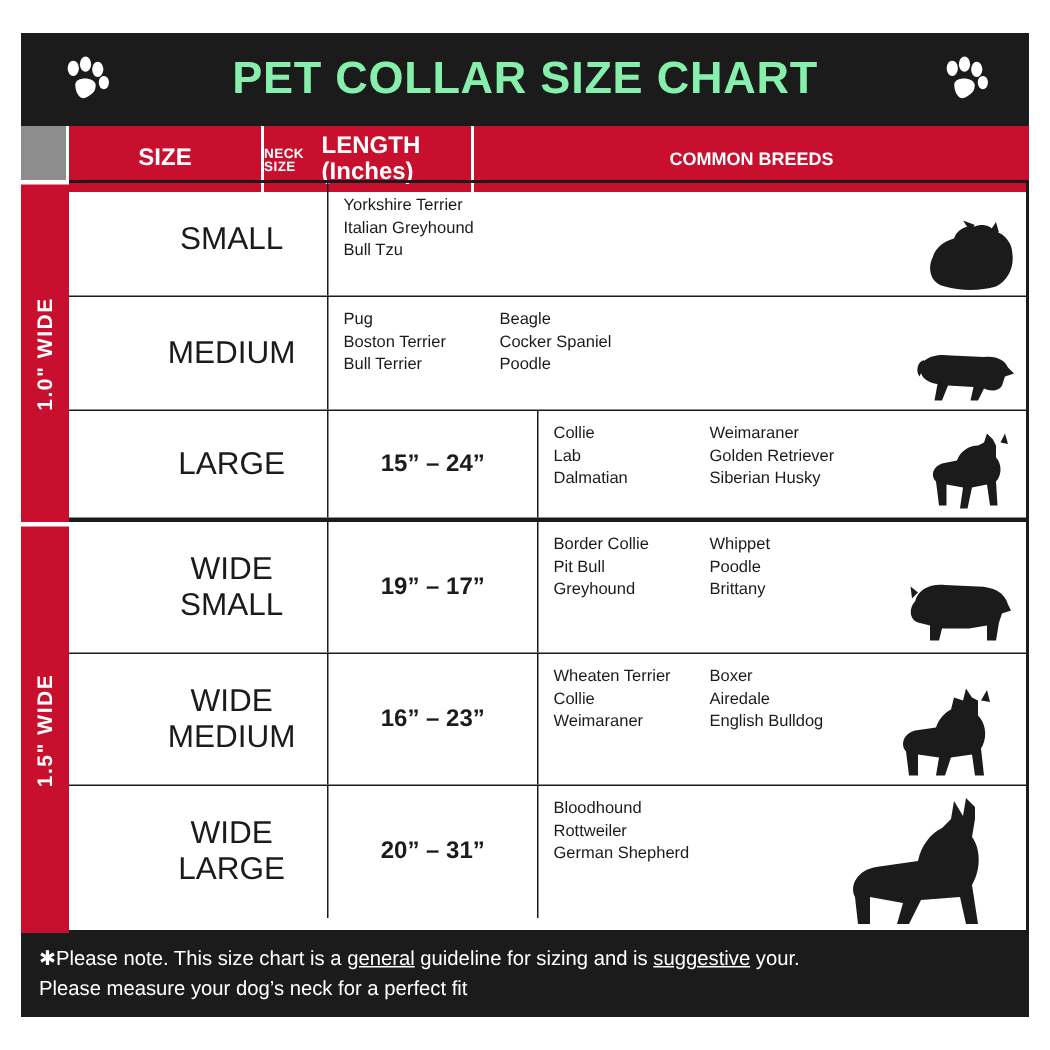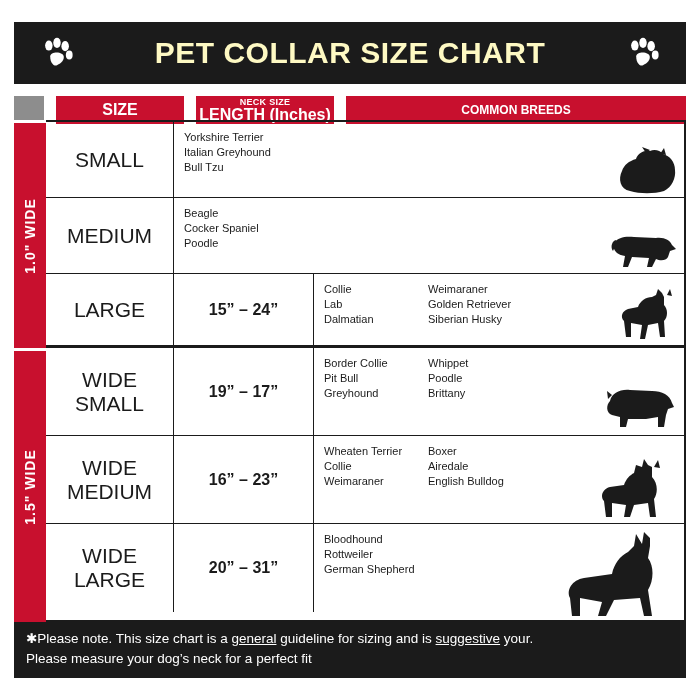--- a/index.html
+++ b/index.html
@@ -26,21 +26,21 @@
     left: 14px;
     top: 22px;
     width: 672px;
     height: 62px;
     background: #1b1b1b;
     display: flex;
     align-items: center;
     justify-content: center;
   }
   .header-title {
-    color: #fef9c3;
+    color: #86efac;
     font-size: 30px;
     font-weight: bold;
     letter-spacing: 0.5px;
     text-align: center;
   }
   .paw {
     position: absolute;
     top: 50%;
     transform: translateY(-50%);
     width: 34px;
@@ -52,44 +52,43 @@
   .table-wrap {
     position: absolute;
     left: 14px;
     top: 84px;
     width: 672px;
     height: 538px;
   }
   .colhead {
     position: absolute;
     left: 0;
-    top: 12px;
+    top: 0;
     width: 672px;
-    height: 28px;
-    display: flex;
-    gap: 10px;
+    height: 44px;
+    display: flex;
   }
   .colhead .cell {
     background: #c8102e;
     color: #ffffff;
     display: flex;
     align-items: center;
     justify-content: center;
     font-weight: bold;
     box-sizing: border-box;
     border-right: 2px solid #ffffff;
   }
   .colhead .corner {
     width: 32px;
     background: #8d8d8d;
   }
   .colhead .c-size { width: 130px; font-size: 16px; }
   .colhead .c-len {
     width: 140px;
-    flex-direction: column;
+    flex-direction: row;
     line-height: 1.05;
     padding-top: 2px;
   }
   .colhead .c-len .small { font-size: 9px; font-weight: bold; letter-spacing: .3px; }
   .colhead .c-len .big { font-size: 16px; }
   .colhead .c-breeds { flex: 1; font-size: 12px; border-right: none; text-align: center; }
 
   .sidebar {
     position: absolute;
     left: 0;
@@ -134,20 +133,21 @@
     width: 128px;
     display: flex;
     align-items: center;
     justify-content: center;
     font-size: 21px;
     box-sizing: border-box;
     border-right: 1px solid #1b1b1b;
     text-align: center;
     line-height: 1.12;
     color: #1b1b1b;
+    margin-left: 45px;
   }
   .row .len {
     width: 140px;
     display: flex;
     align-items: center;
     justify-content: center;
     font-size: 16px;
     font-weight: bold;
     box-sizing: border-box;
     border-right: 1px solid #1b1b1b;
@@ -241,20 +241,23 @@
           <svg class="dog" width="62" height="48" viewBox="0 0 62 48">
             <path fill="#1b1b1b" d="M14 44 C4 42 2 32 6 24 C8 18 13 14 20 12 C22 6 28 3 34 4 C38 2 44 3 47 7 C54 9 59 15 59 23 C60 31 56 40 48 44 C38 47 24 47 14 44 Z"></path>
             <path fill="#1b1b1b" d="M30 6 L26 0 L34 3 Z M44 7 L48 1 L50 8 Z"></path>
           </svg>
         </div>
       </div>
 
       <div class="row" style="height:76px">
         <div class="size">MEDIUM</div>
         <div class="breeds">
+          <div class="breed-col c1" style="white-space:pre-line">Pug
+Boston Terrier
+Bull Terrier</div>
           <div class="breed-col c2" style="white-space:pre-line">Beagle
 Cocker Spaniel
 Poodle</div>
           <svg class="dog" width="72" height="44" viewBox="0 0 72 44">
             <path fill="#1b1b1b" d="M8 16 C12 10 20 9 28 10 L50 11 C58 10 64 13 66 18 L70 22 L64 24 L62 30 C60 34 54 34 50 32 L46 40 L41 40 L43 31 L26 30 L22 40 L17 40 L19 29 C12 28 6 24 8 16 Z"></path>
             <path fill="#1b1b1b" d="M10 13 C6 14 4 20 7 24 C9 20 10 16 10 13 Z"></path>
           </svg>
         </div>
       </div>
 

